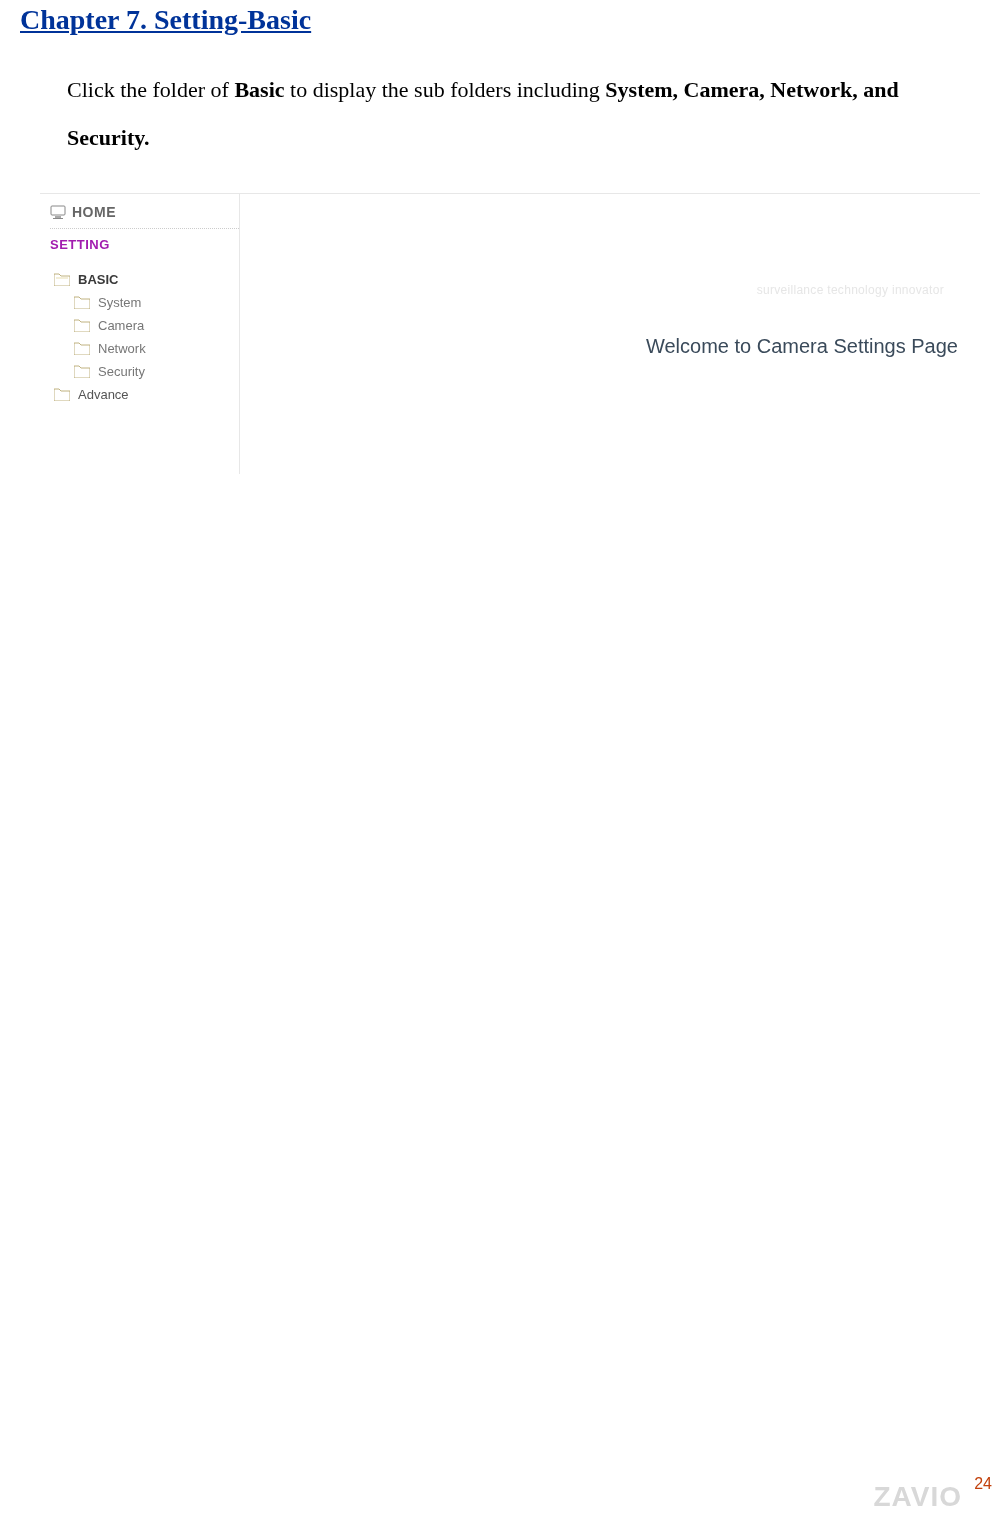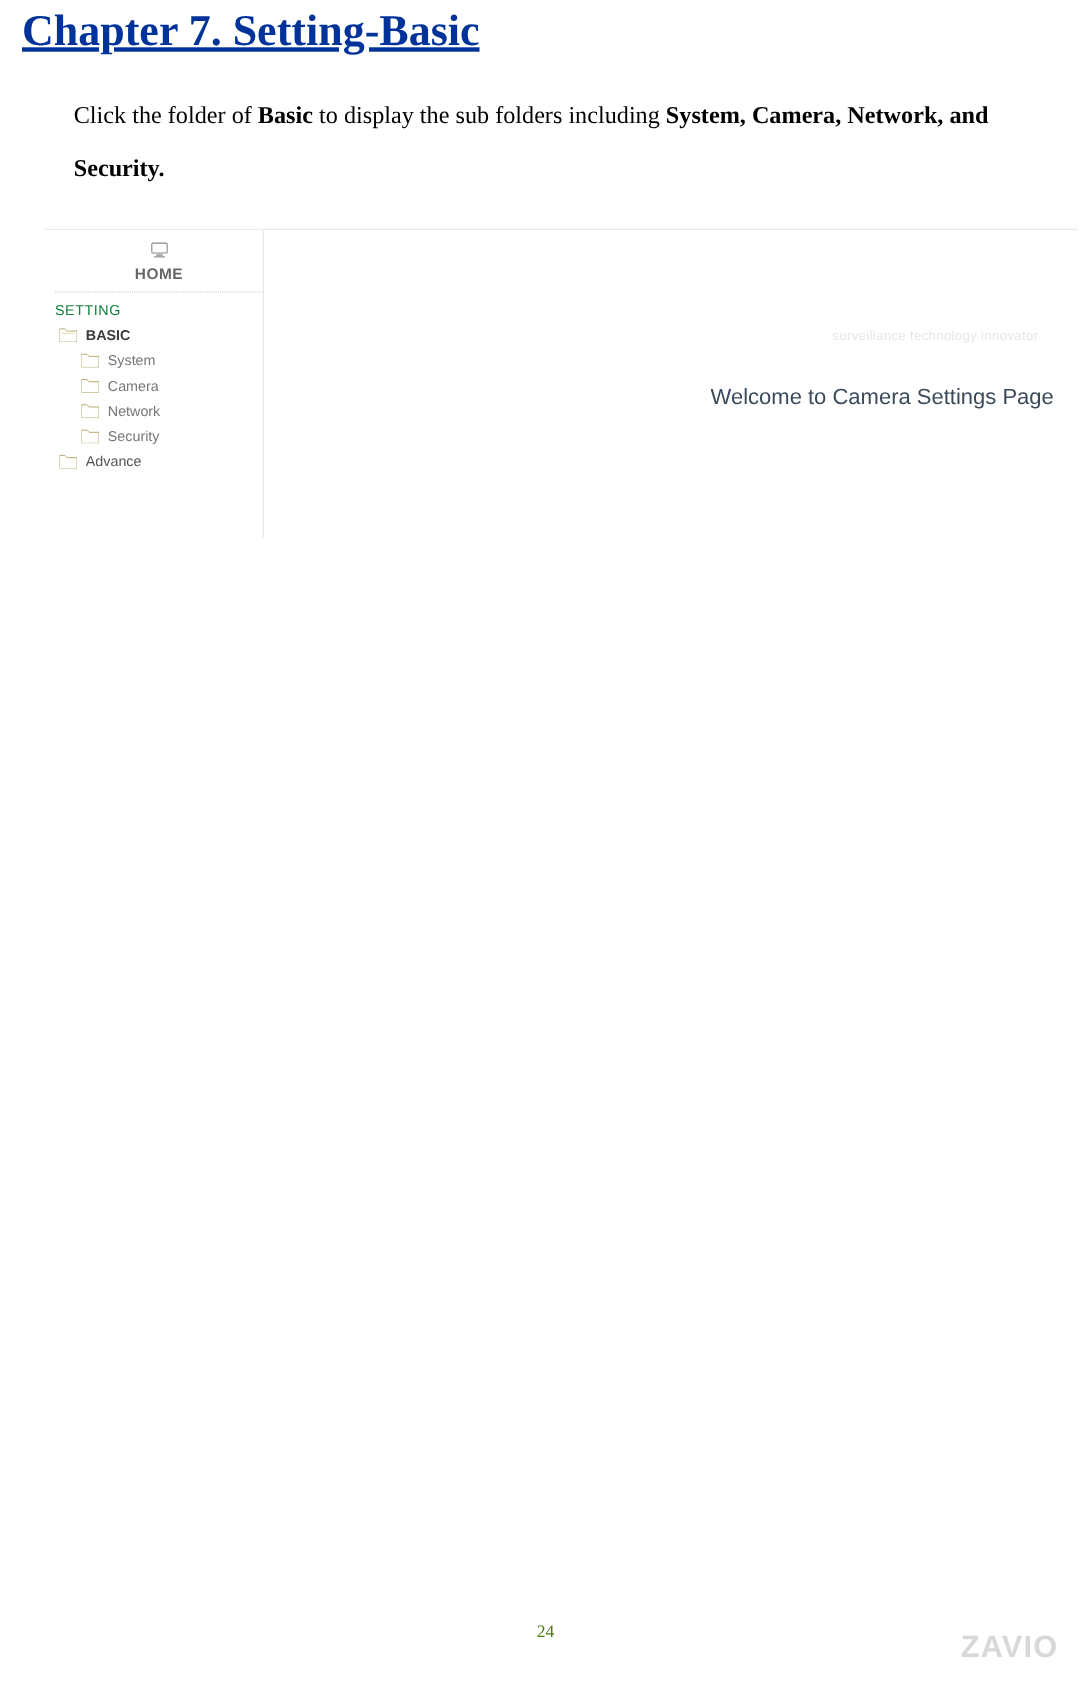--- a/index.html
+++ b/index.html
@@ -1,21 +1,21 @@
 <!DOCTYPE html>
 <html><head>
   <meta charset="utf-8">
   <style>
     * { margin: 0; padding: 0; box-sizing: border-box; }
     body { font-family: "Times New Roman", Times, serif; width: 992px; height: 1533px; background: #fff; position: relative; padding: 0 20px; }
 
     .chapter-title {
       color: #003399;
       text-decoration: underline;
-      font-size: 40px;
+      font-size: 28px;
       font-weight: bold;
       margin: 0 0 30px 0;
       padding-top: 4px;
     }
     .intro-paragraph { font-size: 22px; line-height: 2.2; margin-bottom: 30px; margin-left: 47px; }
     .intro-paragraph .bold { font-weight: bold; }
 
     
     .screenshot {
       width: 940px; height: 280px;
@@ -27,23 +27,23 @@
     .sidebar {
       width: 200px; height: 280px;
       border-right: 1px solid #e7e7e7;
       background: #fff;
       padding: 10px 0 0 10px;
     }
     .home-row {
       display: flex; align-items: center; gap: 6px;
       font-size: 14px; font-weight: bold; color: #666;
       padding-bottom: 8px; border-bottom: 1px dotted #ccc;
-      margin-bottom: 8px; letter-spacing: 0.5px; flex-direction: column;
+      margin-bottom: 8px; letter-spacing: 0.5px;
     }
-    .setting-label { font-size: 13px; color: #15803d; font-weight: 400; margin: 6px 0 4px 0; letter-spacing: 0.5px; }
+    .setting-label { font-size: 13px; color: #a21caf; font-weight: 700; margin: 6px 0 16px 0; letter-spacing: 0.5px; }
     .nav-item {
       display: flex; align-items: center; gap: 8px;
       font-size: 13px; color: #555; padding: 4px 0 4px 4px;
       cursor: pointer;
     }
     .nav-item.indent { padding-left: 24px; color: #777; }
     .nav-item.bold { font-weight: bold; color: #3a3a3a; }
     .folder-icon { width: 16px; height: 14px; display: inline-block; }
     .folder-icon svg { display:block; }
     .monitor-icon { width: 16px; height: 16px; display:inline-block; }
@@ -57,22 +57,22 @@
       font-size: 12px; color: #e6e6e6; letter-spacing: 0.3px;
     }
     .welcome-text {
       position: absolute; top: 140px; right: 22px;
       font-size: 20px; color: #3a4a5a; font-weight: 500;
     }
 
     
     .page-number {
       position: absolute; left: 0; right: 0; bottom: 40px;
-      text-align: center; font-size: 16px; color: #4d7c0f;
-      font-family: Liberation Serif, serif;
+      text-align: right; font-size: 16px; color: #c2410c;
+      font-family: Liberation Sans, sans-serif;
     }
     .brand-logo {
       position: absolute; right: 30px; bottom: 20px;
       font-size: 28px; font-weight: 900; color: #d8d8d8;
       letter-spacing: 1px;
       font-family: Liberation Sans, sans-serif;
     }
   </style>
 </head>
 <body>

